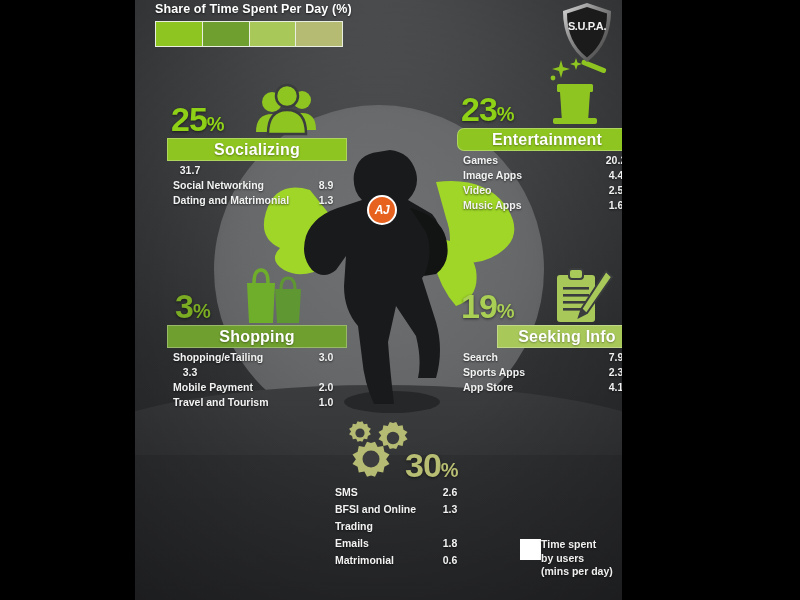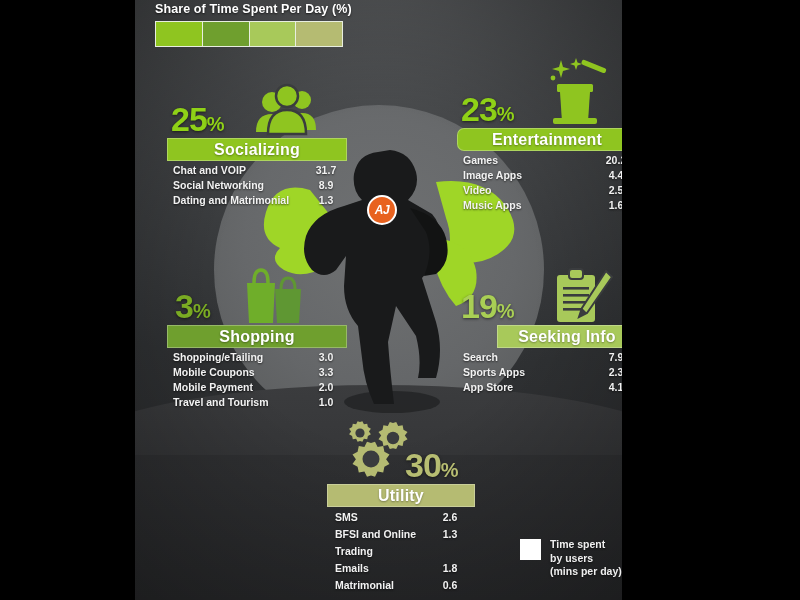--- a/index.html
+++ b/index.html
@@ -155,21 +155,21 @@
   #cat-util .pct { left: 78px; color: #b7bd72; }
   #cat-util .cat-icon { left: 8px; width: 76px; height: 64px; }
   #cat-util .banner { background: #b5bb72; }
   #cat-util .rows { padding-left: 8px; }
   #cat-util .row { line-height: 17px; }
   #cat-util .row .val { flex: 0 0 42px; }
 
   
   .legend {
     position: absolute; left: 385px; top: 538px; z-index: 25;
-    display: flex; align-items: flex-start; gap: 9px;
+    display: flex; align-items: flex-start; gap: 0;
   }
   .legend-swatch {
     width: 21px; height: 21px; background: #ffffff;
     flex: 0 0 auto; margin-top: 1px;
   }
   .legend-text {
     color: #efefef; font-size: 10.5px; font-weight: bold;
     line-height: 13.5px;
     text-shadow: 0 1px 2px rgba(0,0,0,.6);
   }
@@ -189,20 +189,34 @@
     <div class="hdr">
       <div class="hdr-title">Share of Time Spent Per Day (%)</div>
       <div class="swatches">
         <div class="swatch" style="background:#8fc520"></div>
         <div class="swatch" style="background:#6f9f2e"></div>
         <div class="swatch" style="background:#a8c95a"></div>
         <div class="swatch" style="background:#b5bb72"></div>
       </div>
     </div>
 
+    <div class="shield">
+      <svg viewBox="0 0 54 62">
+        <defs>
+          <linearGradient id="shg" x1="0" y1="0" x2="1" y2="1">
+            <stop offset="0%" stop-color="#d9d9d9"></stop>
+            <stop offset="40%" stop-color="#8a8a8a"></stop>
+            <stop offset="100%" stop-color="#3a3a3a"></stop>
+          </linearGradient>
+        </defs>
+        <path d="M27 1 L51 9 Q51 42 27 60 Q3 42 3 9 Z" fill="url(#shg)"></path>
+        <path d="M27 5 L47 11.5 Q47 40 27 55.5 Q7 40 7 11.5 Z" fill="#1b1b1b"></path>
+        <text x="27" y="28" text-anchor="middle" font-family="Liberation Sans, sans-serif" font-size="11" font-weight="bold" fill="#f2f2f2" letter-spacing="-0.4">S.U.P.A.</text>
+      </svg>
+    </div>
 
     <div class="hero">
       <svg viewBox="0 0 300 300">
 
         <path d="M70 70 Q36 60 26 92 Q18 118 40 128 Q28 140 44 150 Q62 160 88 146
                  L110 120 Z" fill="#9fd627"></path>
         <path d="M196 62 Q244 56 266 86 Q286 116 258 134 Q236 148 206 140
                  Q214 120 206 98 Z" fill="#9fd627"></path>
         <path d="M196 118 Q230 122 236 150 Q240 178 216 186 Q200 168 194 142 Z" fill="#9fd627"></path>
 
@@ -235,21 +249,20 @@
             <circle cx="47" cy="20" r="9" fill="#8fc520"></circle>
             <path d="M33 50 Q33 33 47 33 Q61 33 61 50 Z" fill="#8fc520"></path>
             <circle cx="32" cy="16" r="11" fill="#8fc520" stroke="#3a3c3e" stroke-width="2.5"></circle>
             <path d="M13 54 Q13 30 32 30 Q51 30 51 54 Z" fill="#8fc520" stroke="#3a3c3e" stroke-width="2.5"></path>
           </svg>
         </div>
       </div>
       <div class="banner">Socializing</div>
       <div class="rows">
         <div class="row">
-          <span class="lbl">Chat and VOIP</span>
           <span class="val">31.7</span>
         </div>
         <div class="row">
           <span class="lbl">Social Networking</span>
           <span class="val">8.9</span>
         </div>
         <div class="row">
           <span class="lbl">Dating and Matrimonial</span>
           <span class="val">1.3</span>
         </div>
@@ -308,21 +321,20 @@
           </svg>
         </div>
       </div>
       <div class="banner">Shopping</div>
       <div class="rows">
         <div class="row">
           <span class="lbl">Shopping/eTailing</span>
           <span class="val">3.0</span>
         </div>
         <div class="row">
-          <span class="lbl">Mobile Coupons</span>
           <span class="val">3.3</span>
         </div>
         <div class="row">
           <span class="lbl">Mobile Payment</span>
           <span class="val">2.0</span>
         </div>
         <div class="row">
           <span class="lbl">Travel and Tourism</span>
           <span class="val">1.0</span>
         </div>
@@ -379,21 +391,20 @@
             <g fill="#b5bb72">
               <path d="M25 2 l2.4 -.7 1.5 3 3.3 -.6 .7 3.4 3 1.6 -2 2.8 2 2.8 -3 1.6 -.7 3.4 -3.3 -.6 -1.5 3 -2.4 -.7 -2.4 .7 -1.5 -3 -3.3 .6 -.7 -3.4 -3 -1.6 2 -2.8 -2 -2.8 3 -1.6 .7 -3.4 3.3 .6 1.5 -3 Z"></path>
             </g>
             <circle cx="25" cy="13" r="4.6" fill="#3a3c3e"></circle>
           </svg>
         </div>
         <div class="pct">
           <span>30</span><span class="sym">%</span>
         </div>
       </div>
-      <div class="banner">Utility</div>
       <div class="rows">
         <div class="row">
           <span class="lbl">SMS</span>
           <span class="val">2.6</span>
         </div>
         <div class="row">
           <span class="lbl">BFSI and Online Trading</span>
           <span class="val">1.3</span>
         </div>
         <div class="row">

